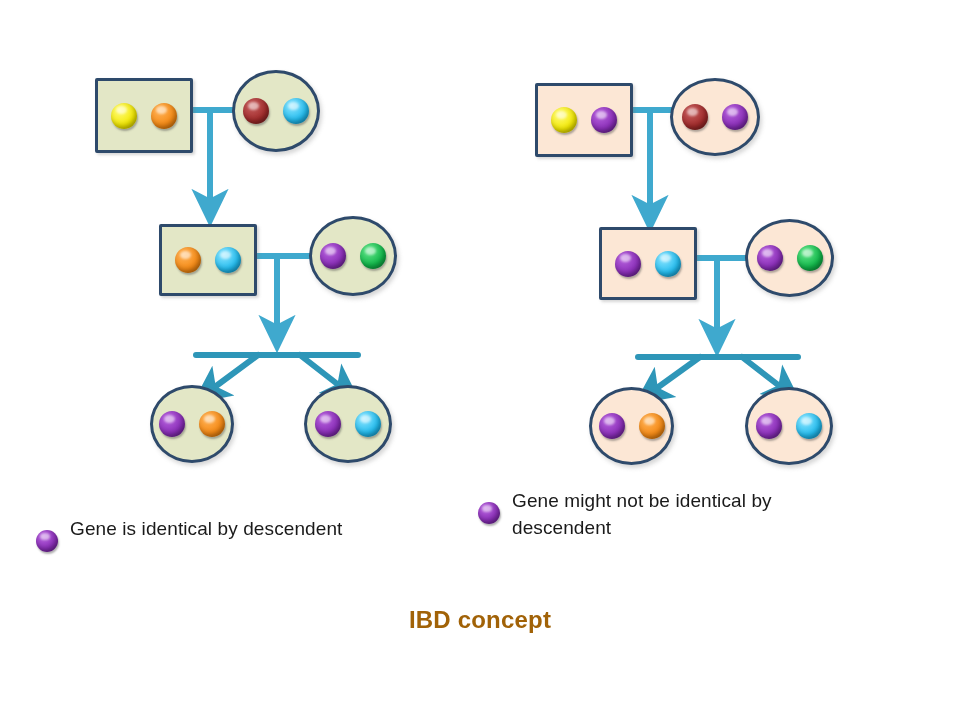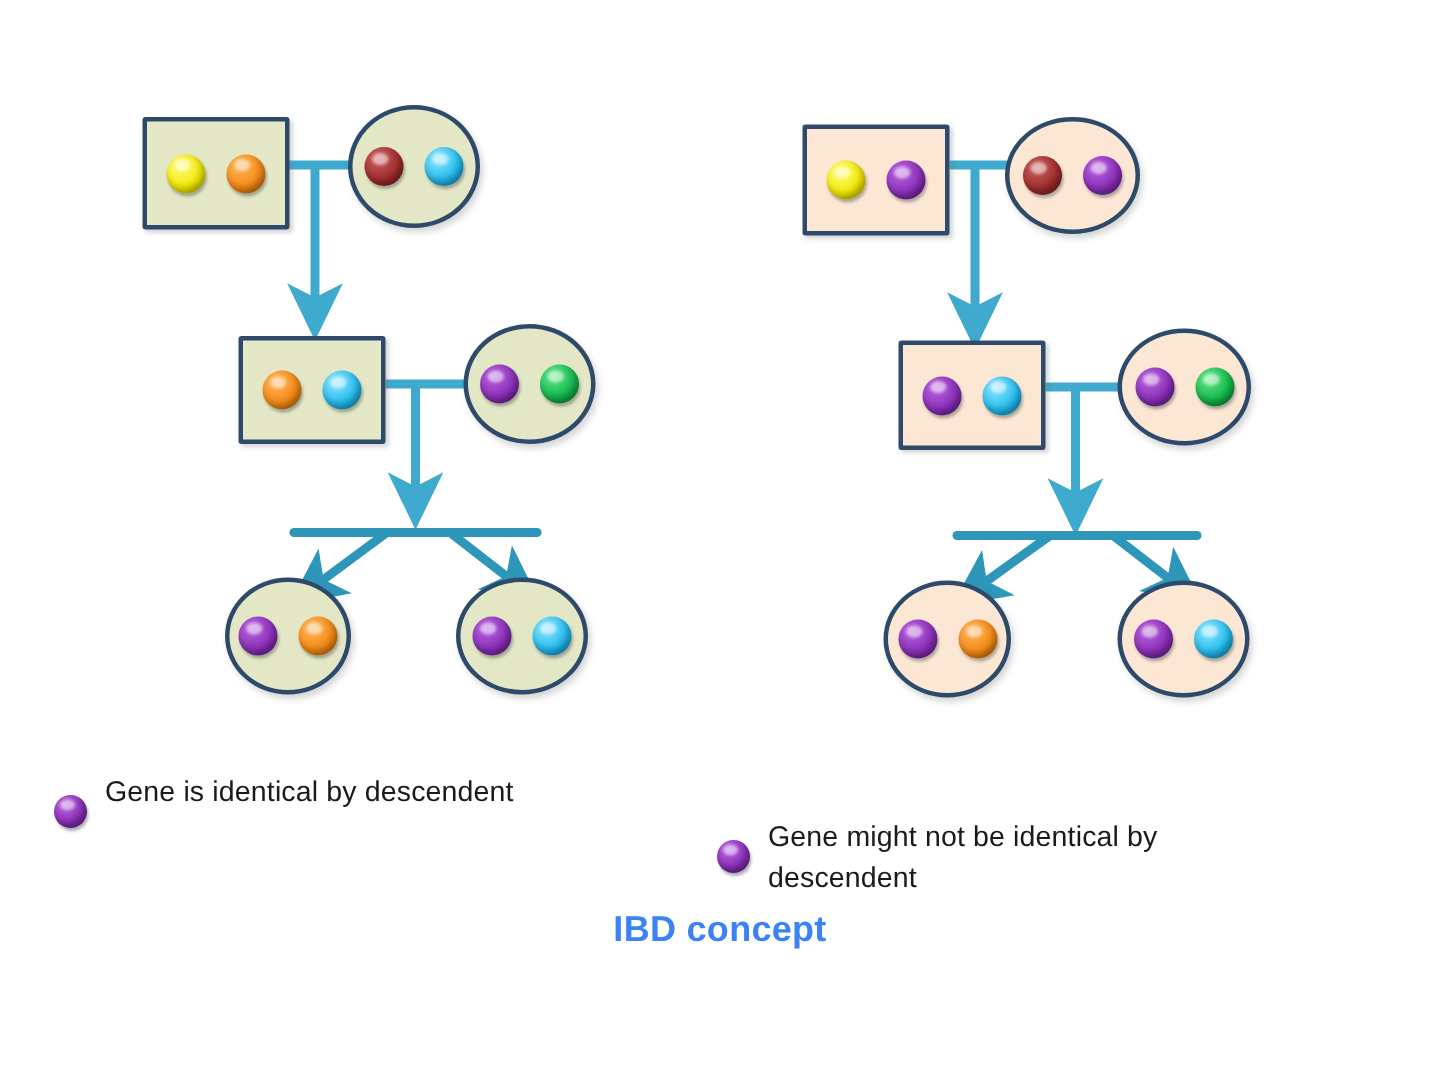--- a/index.html
+++ b/index.html
@@ -116,21 +116,21 @@
   }
 
   #title {
     position: absolute;
     left: 0;
     top: 606px;
     width: 960px;
     text-align: center;
     font-size: 24px;
     font-weight: bold;
-    color: #3b82f6;
+    color: #a16207;
     letter-spacing: 0.2px;
   }
 </style>
 </head>
 <body>
 
 <div id="slide">
 
   <svg id="wires" viewBox="0 0 960 720">
     <defs>
@@ -233,21 +233,21 @@
     <span class="allele a-cyan"></span>
   </div>
 
   <div class="legend" style="left:36px; top:516px; width:400px;">
     <span class="legend-dot"></span>
     <span class="legend-text">
       <span>Gene is identical by descendent</span><br>
     </span>
   </div>
 
-  <div class="legend" style="left:478px; top:546px; width:400px;">
+  <div class="legend" style="left:478px; top:488px; width:400px;">
     <span class="legend-dot"></span>
     <span class="legend-text">
       <span>Gene might not be identical by</span><br>
       <span>descendent</span>
     </span>
   </div>
 
   <div id="title">IBD concept</div>
 
 </div>

